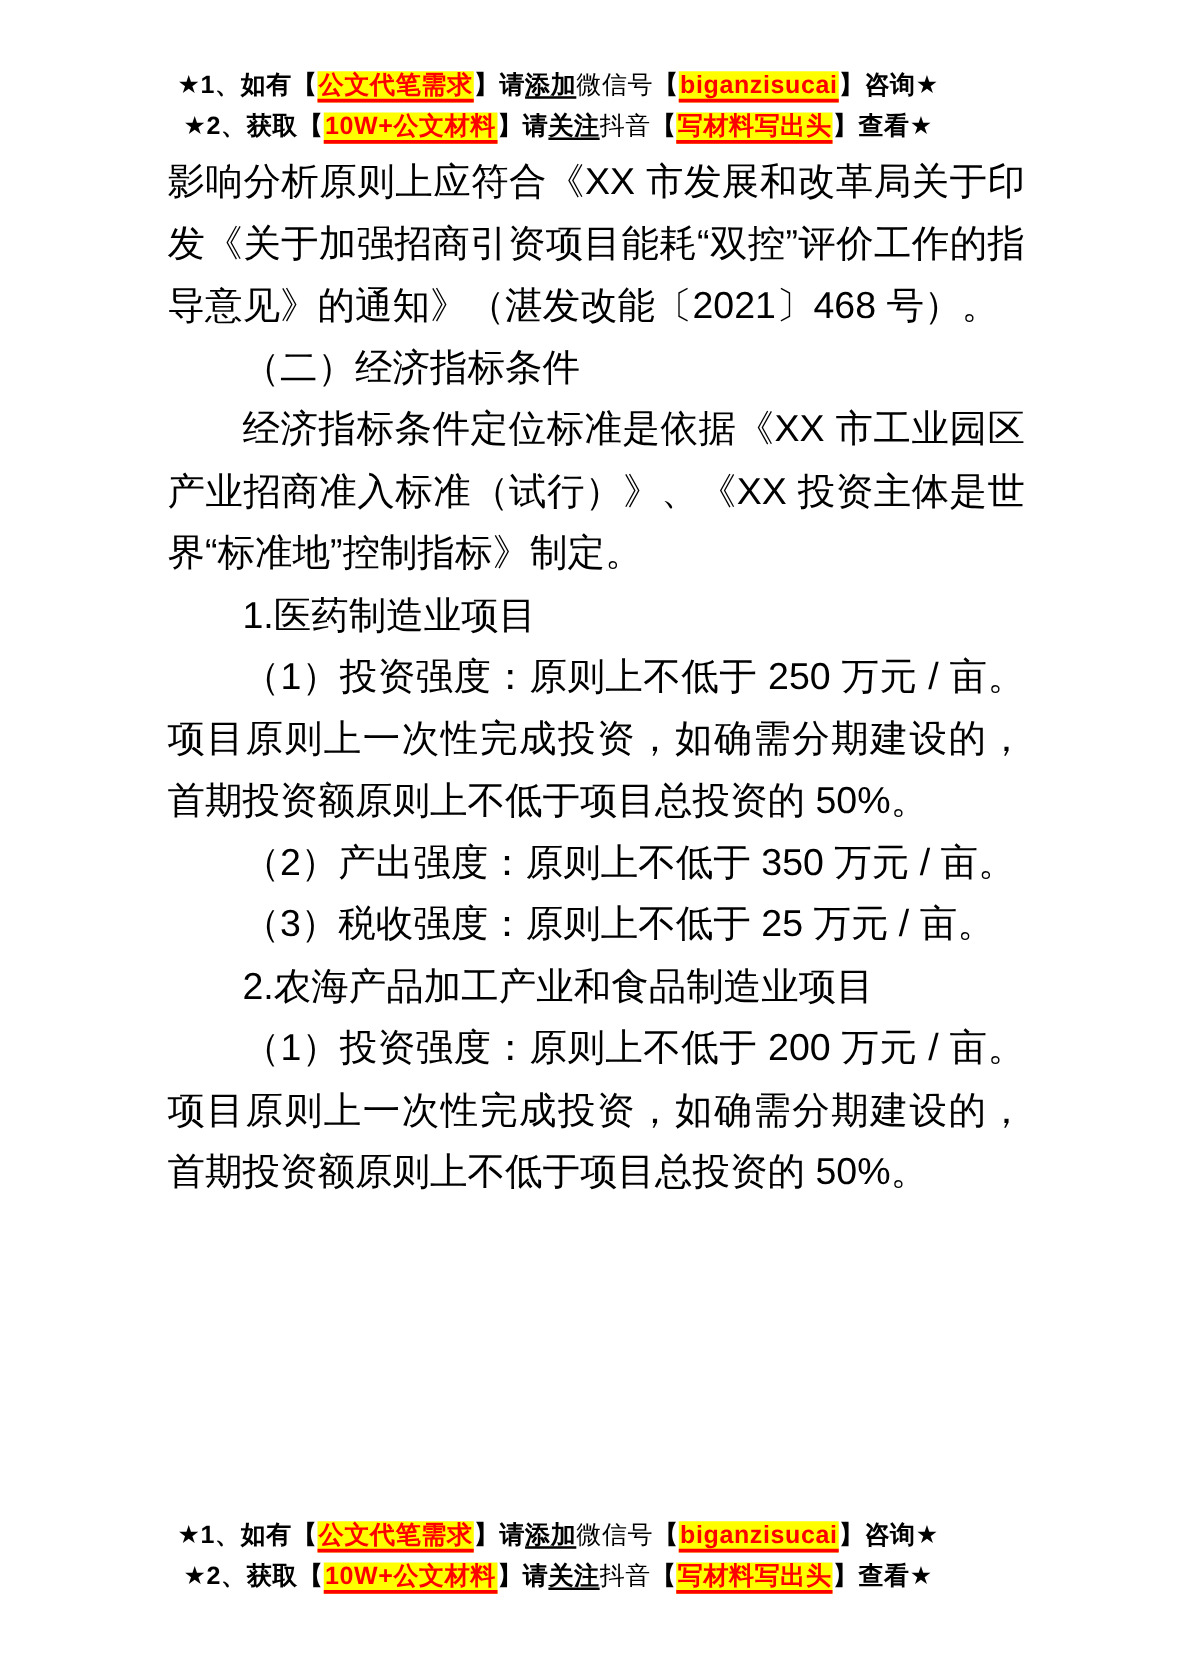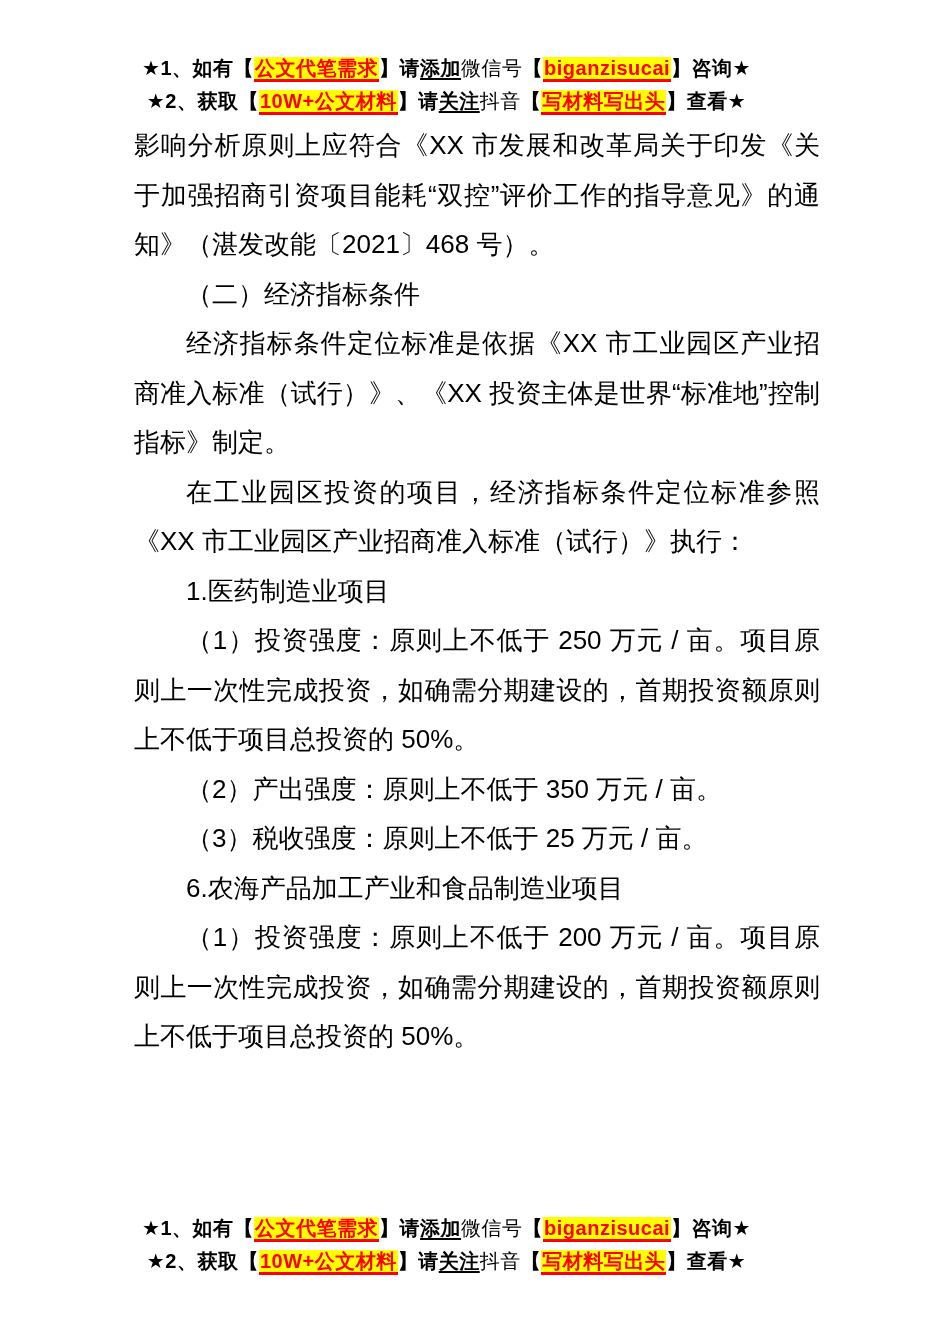--- a/index.html
+++ b/index.html
@@ -42,46 +42,45 @@
     background: var(--highlight-yellow, #ffff00);
     border-bottom: 3px solid var(--accent-red, #ff0000);
     padding: 0 1px;
   }
   
   .doc-body {
     position: absolute;
     top: 121px;
     left: 134px;
     width: 686px;
-    font-size: 26px;
+    font-size: 30px;
     line-height: 49.5px;
     font-weight: 400;
     text-align: justify;
     color: #000000;
   }
   .para { margin: 0; }
   .para.indent { text-indent: 2em; }
 </style>
 </head>
 <body>
 
 <div class="page">
   <div class="promo promo-header">
       <div class="promo-line"><span class="seg-bold">★1、如有【</span><span class="seg-highlight">公文代笔需求</span><span class="seg-bold">】请</span><span class="seg-bold-underline">添加</span><span class="seg-regular">微信号</span><span class="seg-bold">【</span><span class="seg-highlight">biganzisucai</span><span class="seg-bold">】咨询★</span></div>
       <div class="promo-line"><span class="seg-bold">★2、获取【</span><span class="seg-highlight">10W+公文材料</span><span class="seg-bold">】请</span><span class="seg-bold-underline">关注</span><span class="seg-regular">抖音</span><span class="seg-bold">【</span><span class="seg-highlight">写材料写出头</span><span class="seg-bold">】查看★</span></div>
     </div>
   <div class="doc-body">
       <p class="para">影响分析原则上应符合《XX 市发展和改革局关于印发《关于加强招商引资项目能耗“双控”评价工作的指导意见》的通知》（湛发改能〔2021〕468 号）。</p>
       <p class="para indent">（二）经济指标条件</p>
       <p class="para indent">经济指标条件定位标准是依据《XX 市工业园区产业招商准入标准（试行）》、《XX 投资主体是世界“标准地”控制指标》制定。</p>
-      <p class="para indent">在工业园区投资的项目，经济指标条件定位标准参照《XX 市工业园区产业招商准入标准（试行）》执行：</p>
       <p class="para indent">1.医药制造业项目</p>
       <p class="para indent">（1）投资强度：原则上不低于 250 万元 / 亩。项目原则上一次性完成投资，如确需分期建设的，首期投资额原则上不低于项目总投资的 50%。</p>
       <p class="para indent">（2）产出强度：原则上不低于 350 万元 / 亩。</p>
       <p class="para indent">（3）税收强度：原则上不低于 25 万元 / 亩。</p>
-      <p class="para indent">6.农海产品加工产业和食品制造业项目</p>
+      <p class="para indent">2.农海产品加工产业和食品制造业项目</p>
       <p class="para indent">（1）投资强度：原则上不低于 200 万元 / 亩。项目原则上一次性完成投资，如确需分期建设的，首期投资额原则上不低于项目总投资的 50%。</p>
     </div>
   <div class="promo promo-footer">
       <div class="promo-line"><span class="seg-bold">★1、如有【</span><span class="seg-highlight">公文代笔需求</span><span class="seg-bold">】请</span><span class="seg-bold-underline">添加</span><span class="seg-regular">微信号</span><span class="seg-bold">【</span><span class="seg-highlight">biganzisucai</span><span class="seg-bold">】咨询★</span></div>
       <div class="promo-line"><span class="seg-bold">★2、获取【</span><span class="seg-highlight">10W+公文材料</span><span class="seg-bold">】请</span><span class="seg-bold-underline">关注</span><span class="seg-regular">抖音</span><span class="seg-bold">【</span><span class="seg-highlight">写材料写出头</span><span class="seg-bold">】查看★</span></div>
     </div>
 </div>
 
 </body></html>

